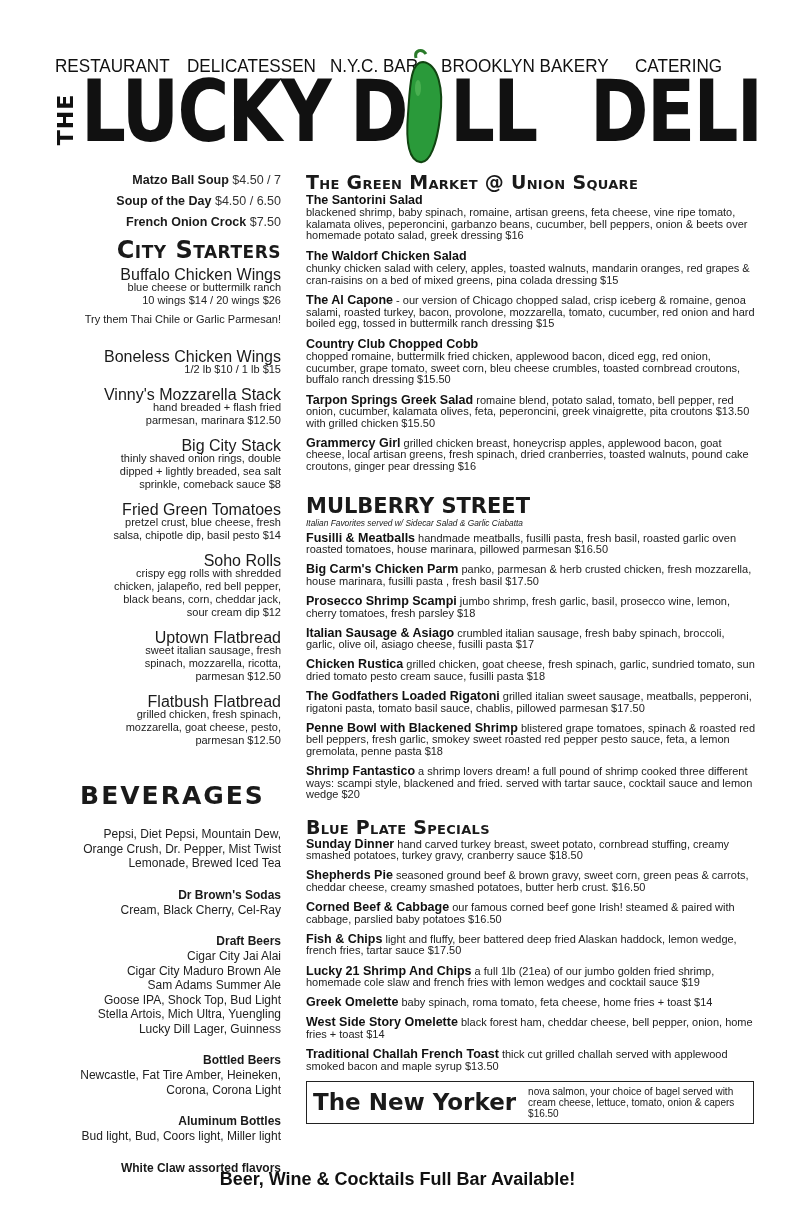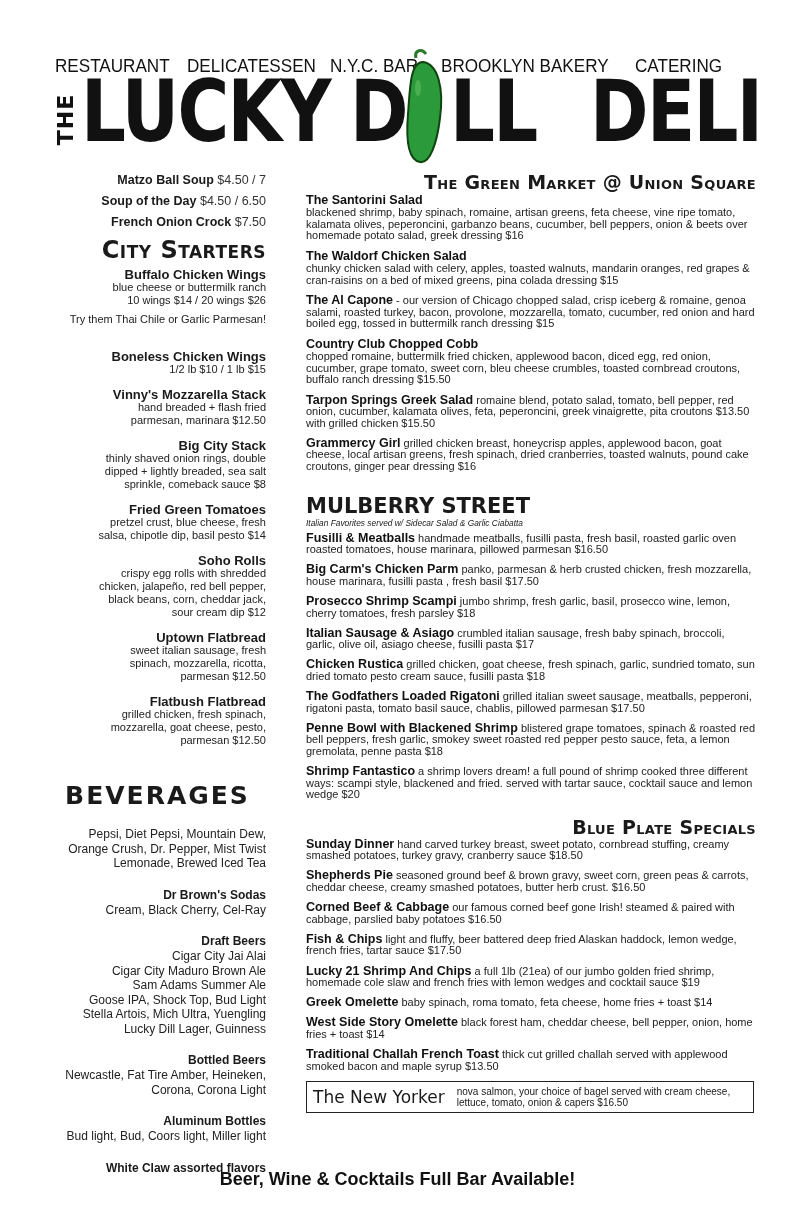--- a/index.html
+++ b/index.html
@@ -9,46 +9,46 @@
   .tagline { position: absolute; top: 55px; left: 55px; width: 690px; font-family: "Liberation Sans Narrow", "Liberation Sans", sans-serif; font-size: 19px; letter-spacing: 0px; color: #111; white-space: nowrap; }
   .tagline span { display: inline-block; transform: scaleX(0.9); transform-origin: left; }
   .tag-item { position: absolute; top: 0; }
 
   .logo { position: absolute; top: 76px; left: 55px; width: 700px; height: 86px; }
   .logo-the { position: absolute; left: 0; top: 8px; width: 22px; height: 70px; display: flex; align-items: center; justify-content: center; }
   .logo-the span { display: block; transform: rotate(-90deg); font-family: "DejaVu Sans", sans-serif; font-weight: bold; font-size: 22px; letter-spacing: 1px; color: #111; white-space: nowrap; }
   .logo-word { position: absolute; top: -8px; font-family: "DejaVu Sans", sans-serif; font-weight: bold; font-size: 86px; color: #111; line-height: 1; transform: scaleX(0.82); transform-origin: left top; letter-spacing: -2px; white-space: nowrap; }
   .pickle { position: absolute; left: 345px; top: -28px; }
 
-  .col-left { position: absolute; left: 49px; top: 170px; width: 217px; text-align: right; }
+  .col-left { position: absolute; left: 64px; top: 170px; width: 217px; text-align: right; }
   .soup { font-size: 12.5px; line-height: 21px; white-space: nowrap; }
   .soup b { font-weight: bold; }
   .soup .p { font-weight: normal; color: #333; }
   .h-left { font-family: "DejaVu Sans", sans-serif; font-weight: bold; font-size: 24px; letter-spacing: 0.5px; margin: 3px 0 4px; white-space: nowrap; }
   .h-left.sc { font-variant: small-caps; }
   .item-l { margin-bottom: 12px; }
-  .item-l .n { font-weight: bold; font-size: 13px; line-height: 13px; }
+  .item-l .n { font-weight: normal; font-size: 16px; line-height: 13px; }
   .item-l .d { font-size: 11px; line-height: 13px; color: #222; margin-left: 39px; }
   .note { font-size: 11px; line-height: 13px; margin: 6px 0 24px; color: #222; }
 
   .bev-h { font-family: "DejaVu Sans", sans-serif; font-size: 25px; letter-spacing: 2px; margin: 34px 0 4px; font-weight: bold; text-align: center; }
   .bev { margin-bottom: 12px; margin-top: 17px; }
   .bev .n { font-weight: bold; font-size: 12px; line-height: 15px; }
   .bev .d { font-size: 12px; line-height: 14.5px; color: #222; }
 
   .col-right { position: absolute; left: 306px; top: 170px; width: 450px; }
-  .h-right { font-family: "DejaVu Sans", sans-serif; font-weight: bold; font-size: 19px; font-variant: small-caps; letter-spacing: 0.3px; line-height: 24px; white-space: nowrap; text-align: right; }
+  .h-right { font-family: "DejaVu Sans", sans-serif; font-weight: bold; font-size: 19px; font-variant: small-caps; letter-spacing: 0.3px; line-height: 24px; white-space: nowrap; }
   .h-big { font-family: "DejaVu Sans", sans-serif; font-weight: bold; font-size: 21px; line-height: 22px; margin-top: 22px; }
   .sub { font-style: italic; font-size: 9.5px; line-height: 11px; transform: scaleX(0.88); transform-origin: left; white-space: nowrap; margin-bottom: 5px; }
   .item-r { font-size: 11px; line-height: 11.6px; margin-bottom: 8.5px; color: #222; }
   .item-r .n { font-weight: bold; font-size: 12.5px; color: #111; }
   .item-r.block .n { display: block; line-height: 13px; }
 
   .ny-box { border: 1.5px solid #222; padding: 4px 6px; display: flex; align-items: center; gap: 12px; margin-top: 6px; width: 448px; }
-  .ny-box .n { font-weight: normal; font-family: "DejaVu Sans", sans-serif; font-size: 17px; white-space: nowrap; }
+  .ny-box .n { font-weight: bold; font-family: "DejaVu Sans", sans-serif; font-size: 23px; white-space: nowrap; }
   .ny-box .d { font-size: 10px; line-height: 11px; }
 
   .footer { position: absolute; top: 1169px; left: 0; width: 795px; text-align: center; font-weight: bold; font-size: 18px; color: #111; }
 </style>
 </head>
 <body>
 
 <div class="tagline">
   <span class="tag-item" style="left:0">RESTAURANT</span>
   <span class="tag-item" style="left:132px">DELICATESSEN</span>

